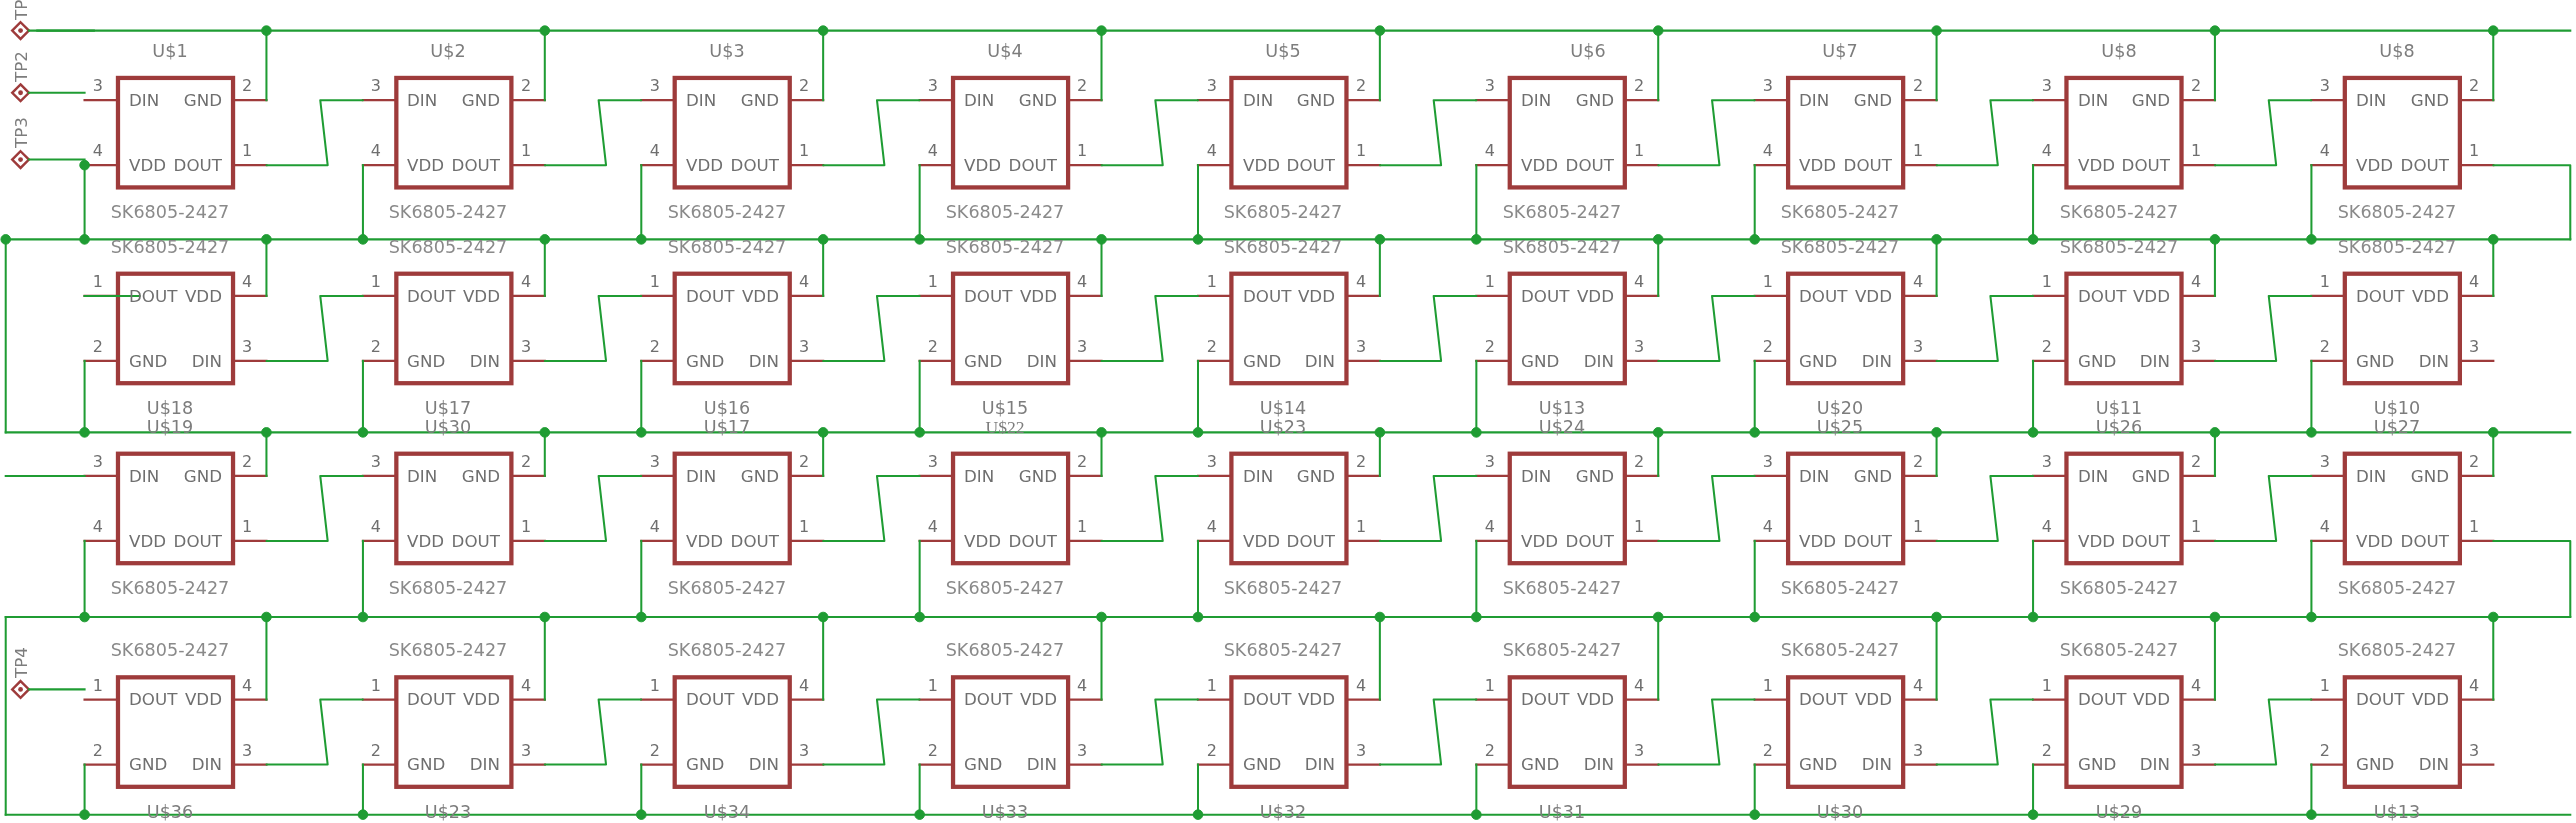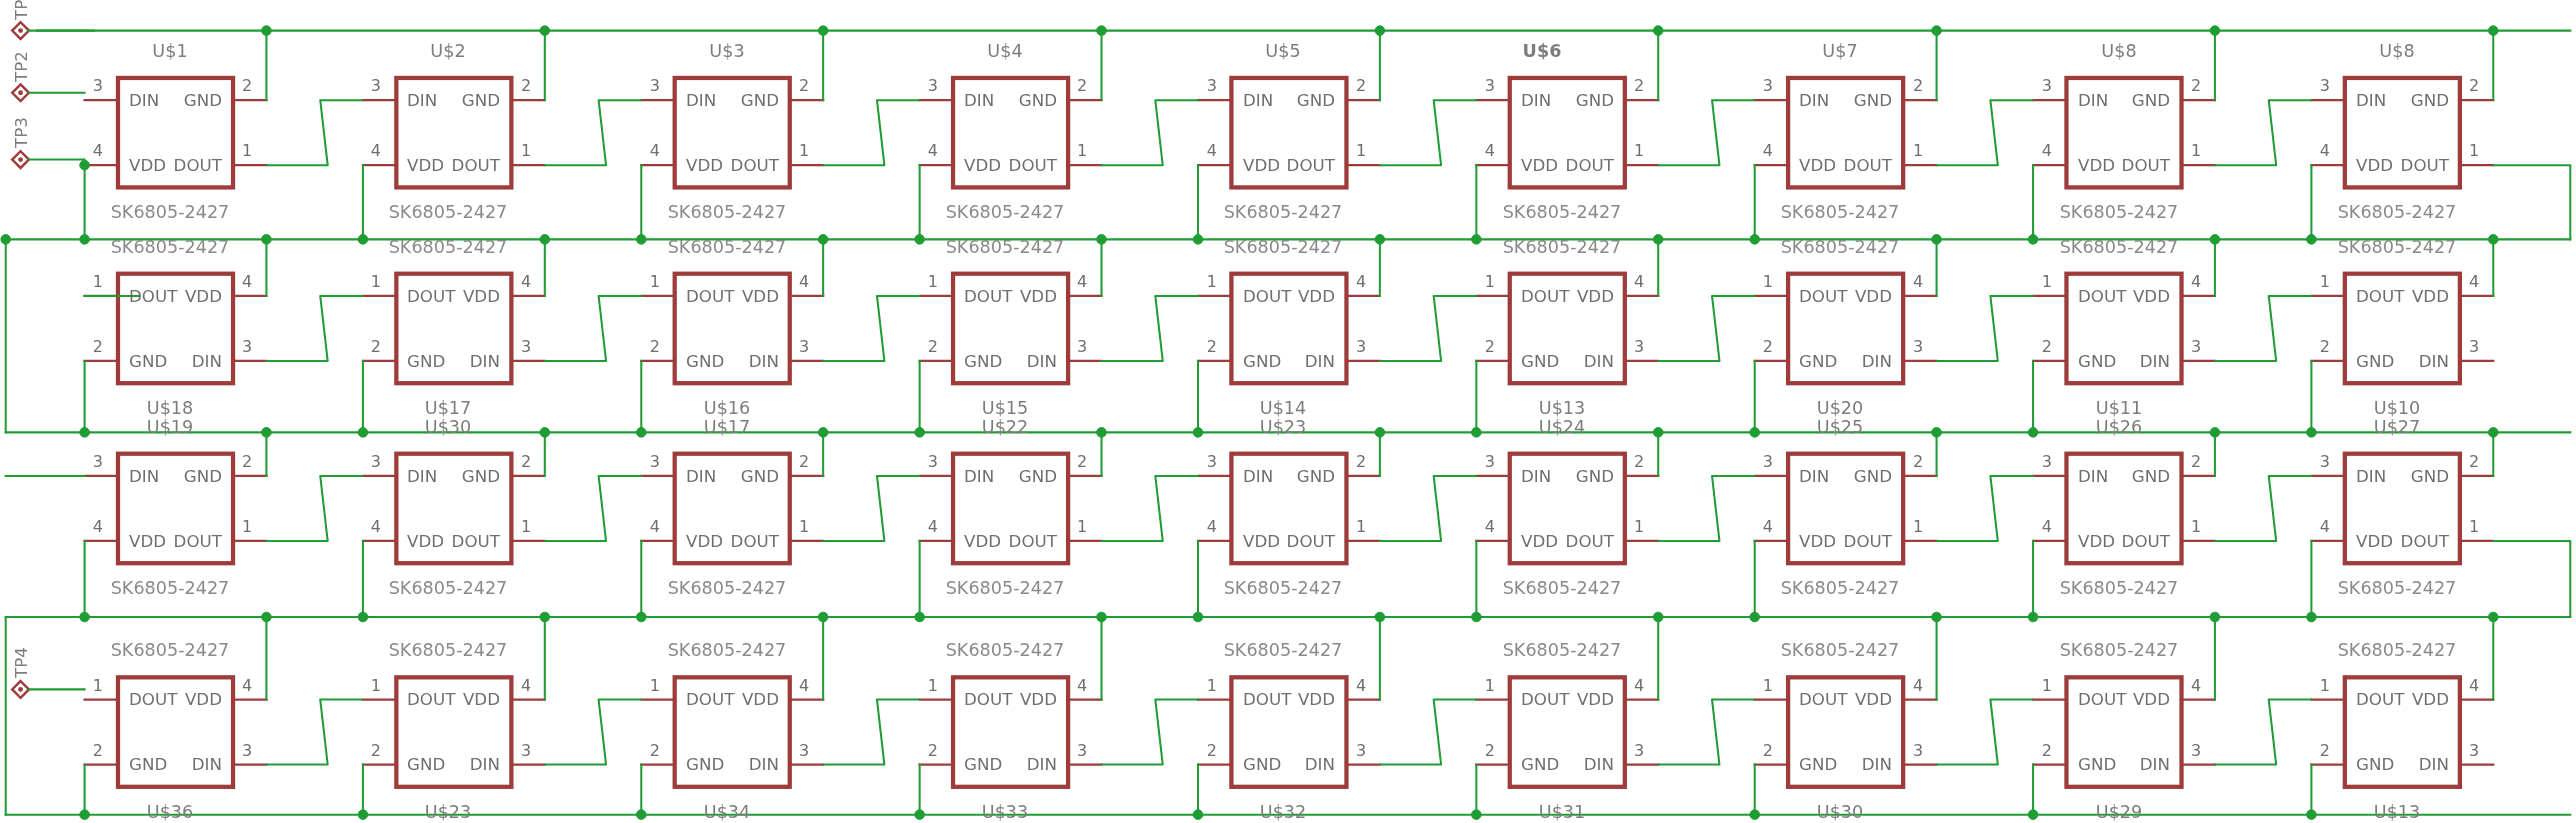--- a/index.html
+++ b/index.html
@@ -462,21 +462,21 @@
       <div class="txt lbl-ref" style="left: 1283px; top: 41px; transform: translateX(-50%);">U$5</div>
       <div class="txt lbl-val" style="left: 1283px; top: 202px; transform: translateX(-50%);">SK6805-2427</div>
       <div class="txt pinname" style="left: 1521px; top: 90px;">DIN</div>
       <div class="txt pinname" style="left: 1614px; top: 90px; transform: translateX(-100%);">GND</div>
       <div class="txt pinname" style="left: 1521px; top: 155px;">VDD</div>
       <div class="txt pinname" style="left: 1614px; top: 155px; transform: translateX(-100%);">DOUT</div>
       <div class="txt pinnum" style="left: 1495px; top: 76px; transform: translateX(-100%);">3</div>
       <div class="txt pinnum" style="left: 1634px; top: 76px;">2</div>
       <div class="txt pinnum" style="left: 1495px; top: 141px; transform: translateX(-100%);">4</div>
       <div class="txt pinnum" style="left: 1634px; top: 141px;">1</div>
-      <div class="txt lbl-ref" style="left: 1542px; top: 41px; transform: translateX(-50%); font-weight: bold;">U$6</div>
+      <div class="txt lbl-ref" style="left: 1588px; top: 41px; transform: translateX(-50%);">U$6</div>
       <div class="txt lbl-val" style="left: 1562px; top: 202px; transform: translateX(-50%);">SK6805-2427</div>
       <div class="txt pinname" style="left: 1799px; top: 90px;">DIN</div>
       <div class="txt pinname" style="left: 1892px; top: 90px; transform: translateX(-100%);">GND</div>
       <div class="txt pinname" style="left: 1799px; top: 155px;">VDD</div>
       <div class="txt pinname" style="left: 1892px; top: 155px; transform: translateX(-100%);">DOUT</div>
       <div class="txt pinnum" style="left: 1773px; top: 76px; transform: translateX(-100%);">3</div>
       <div class="txt pinnum" style="left: 1913px; top: 76px;">2</div>
       <div class="txt pinnum" style="left: 1773px; top: 141px; transform: translateX(-100%);">4</div>
       <div class="txt pinnum" style="left: 1913px; top: 141px;">1</div>
       <div class="txt lbl-ref" style="left: 1840px; top: 41px; transform: translateX(-50%);">U$7</div>
@@ -622,21 +622,21 @@
       <div class="txt lbl-ref" style="left: 727px; top: 417px; transform: translateX(-50%);">U$17</div>
       <div class="txt lbl-val" style="left: 727px; top: 578px; transform: translateX(-50%);">SK6805-2427</div>
       <div class="txt pinname" style="left: 964px; top: 466px;">DIN</div>
       <div class="txt pinname" style="left: 1057px; top: 466px; transform: translateX(-100%);">GND</div>
       <div class="txt pinname" style="left: 964px; top: 531px;">VDD</div>
       <div class="txt pinname" style="left: 1057px; top: 531px; transform: translateX(-100%);">DOUT</div>
       <div class="txt pinnum" style="left: 938px; top: 452px; transform: translateX(-100%);">3</div>
       <div class="txt pinnum" style="left: 1077px; top: 452px;">2</div>
       <div class="txt pinnum" style="left: 938px; top: 517px; transform: translateX(-100%);">4</div>
       <div class="txt pinnum" style="left: 1077px; top: 517px;">1</div>
-      <div class="txt lbl-ref" style="left: 1005px; top: 417px; transform: translateX(-50%);">U$22</div>
+      <div class="txt lbl-ref" style="left: 1005px; top: 417px; transform: translateX(-50%); font-family: Liberation Serif, serif;">U$22</div>
       <div class="txt lbl-val" style="left: 1005px; top: 578px; transform: translateX(-50%);">SK6805-2427</div>
       <div class="txt pinname" style="left: 1243px; top: 466px;">DIN</div>
       <div class="txt pinname" style="left: 1335px; top: 466px; transform: translateX(-100%);">GND</div>
       <div class="txt pinname" style="left: 1243px; top: 531px;">VDD</div>
       <div class="txt pinname" style="left: 1335px; top: 531px; transform: translateX(-100%);">DOUT</div>
       <div class="txt pinnum" style="left: 1217px; top: 452px; transform: translateX(-100%);">3</div>
       <div class="txt pinnum" style="left: 1356px; top: 452px;">2</div>
       <div class="txt pinnum" style="left: 1217px; top: 517px; transform: translateX(-100%);">4</div>
       <div class="txt pinnum" style="left: 1356px; top: 517px;">1</div>
       <div class="txt lbl-ref" style="left: 1283px; top: 417px; transform: translateX(-50%);">U$23</div>

